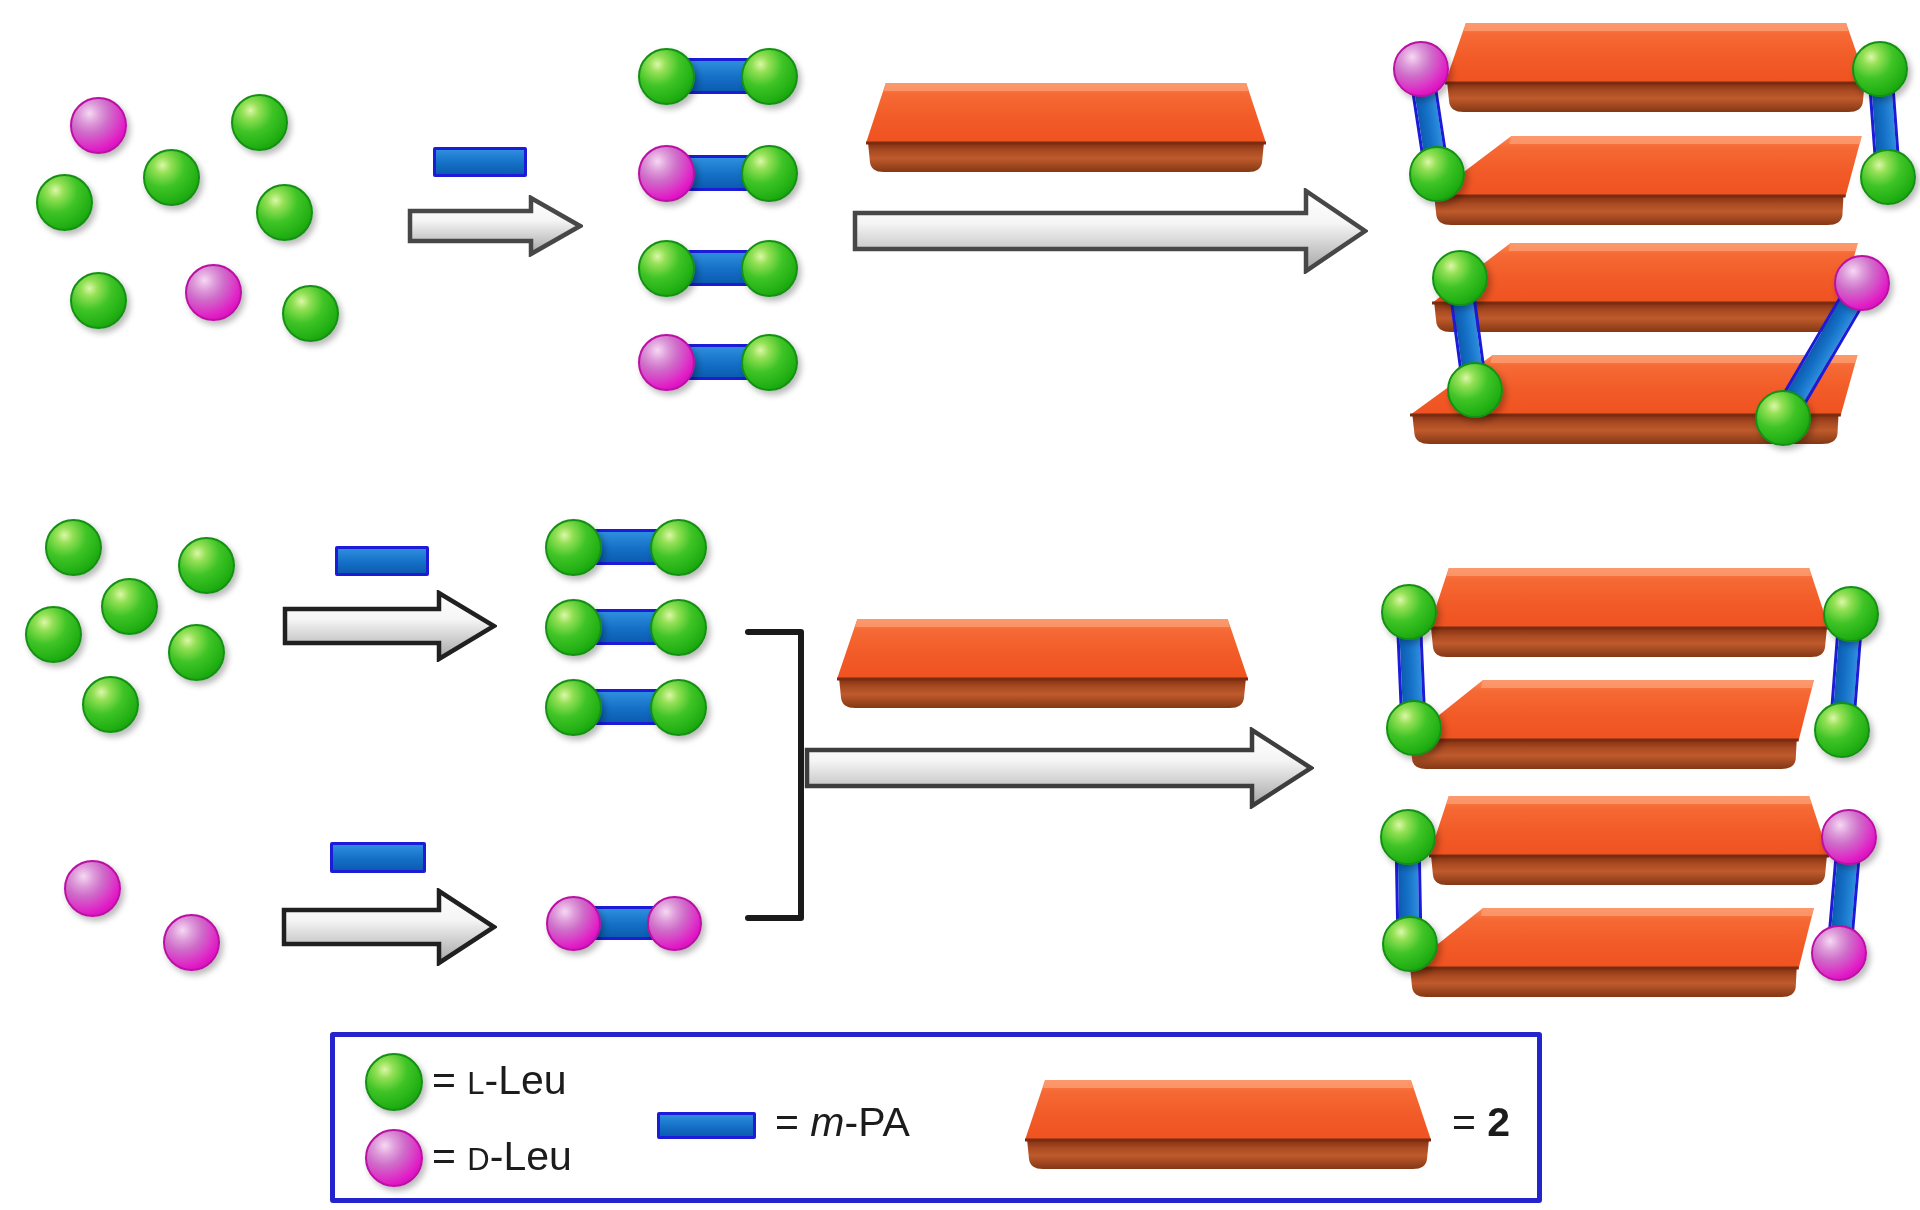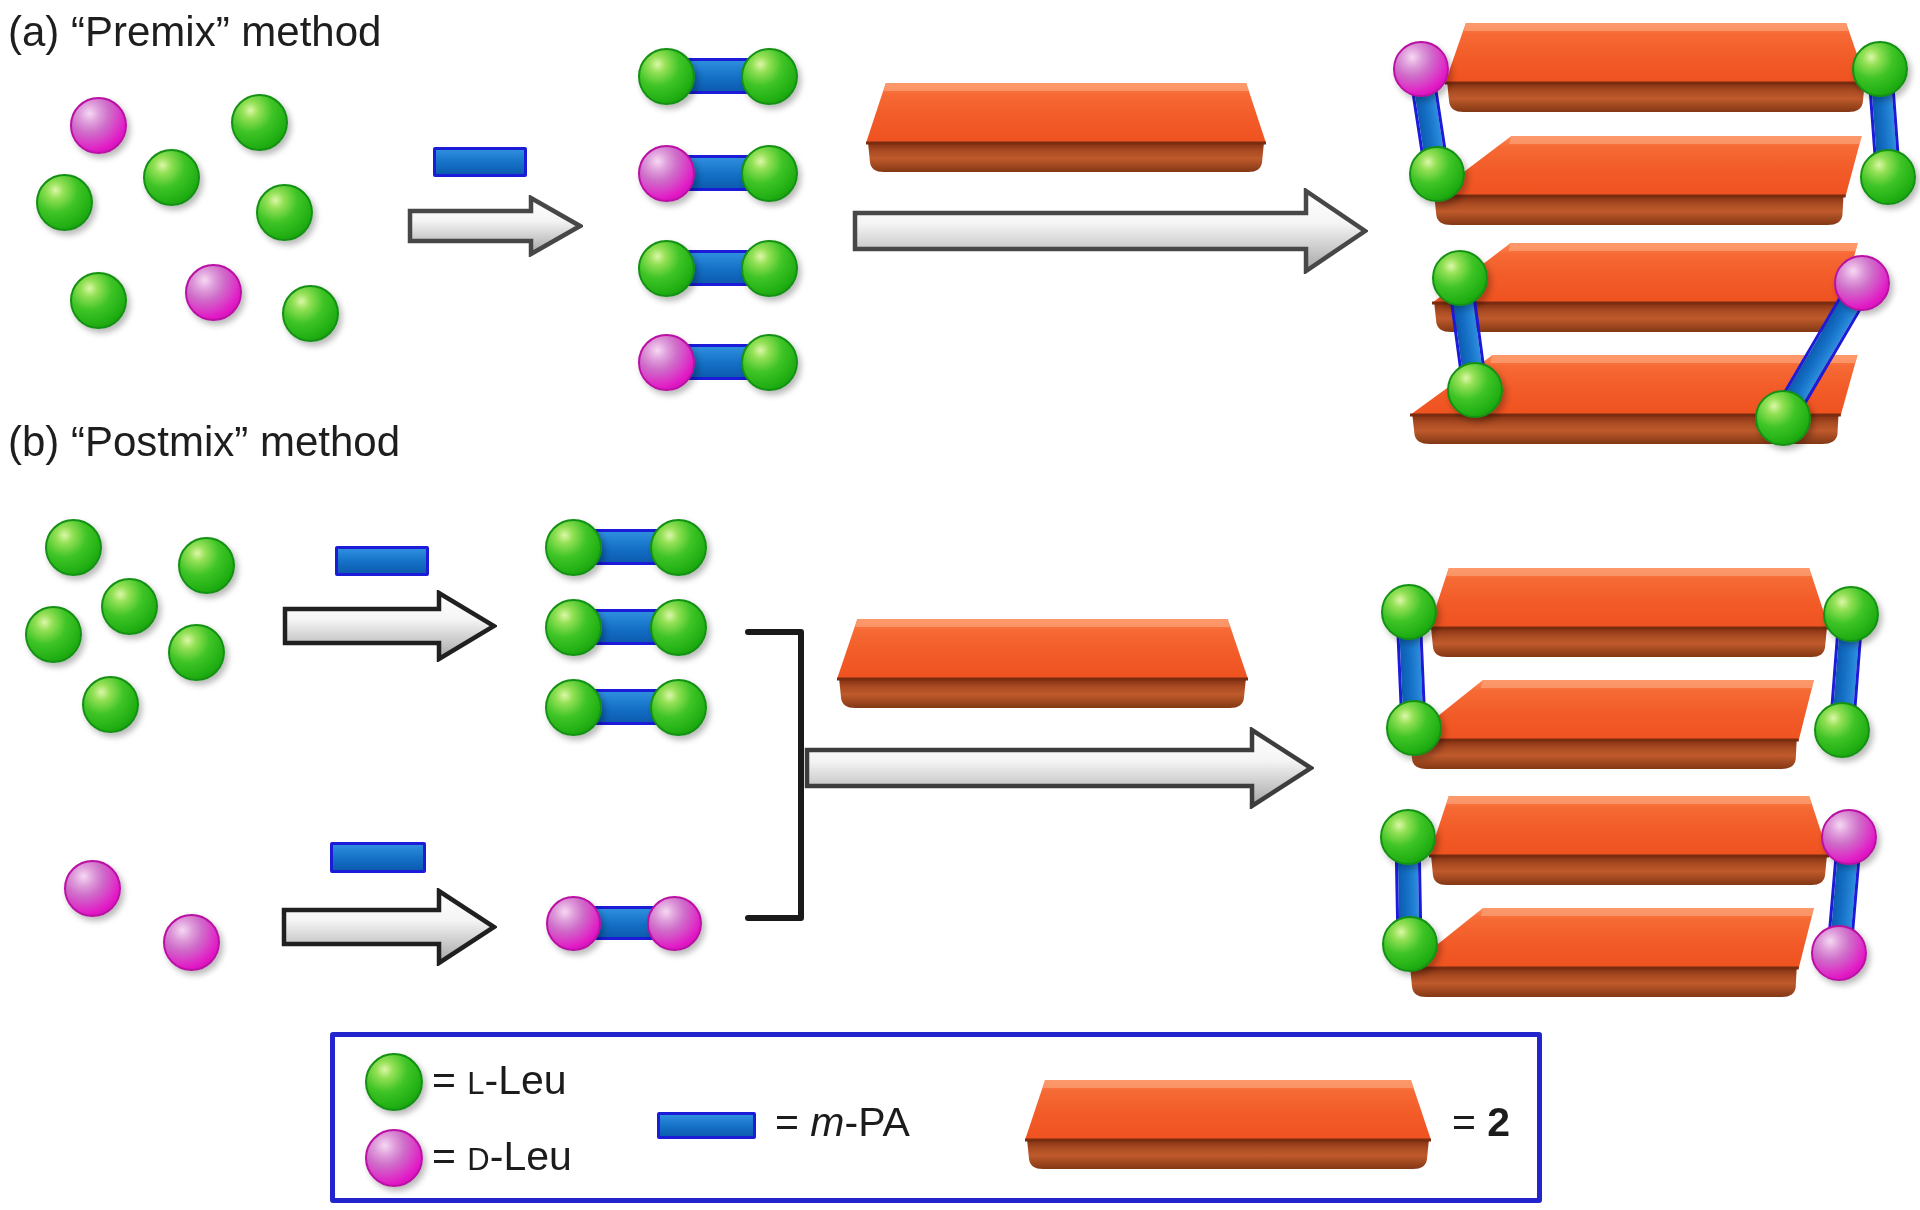--- a/index.html
+++ b/index.html
@@ -199,22 +199,20 @@
       <div class="sphere sg" style="left: 1823px; top: 586px; width: 56px; height: 56px;"></div>
       <div class="sphere sg" style="left: 1814px; top: 702px; width: 56px; height: 56px;"></div>
       <div class="sphere sg" style="left: 1380px; top: 809px; width: 56px; height: 56px;"></div>
       <div class="sphere sg" style="left: 1382px; top: 916px; width: 56px; height: 56px;"></div>
       <div class="sphere sm" style="left: 1821px; top: 809px; width: 56px; height: 56px;"></div>
       <div class="sphere sm" style="left: 1811px; top: 925px; width: 56px; height: 56px;"></div>
       <div class="sphere sg" style="left: 365px; top: 1053px; width: 58px; height: 58px;"></div>
       <div class="sphere sm" style="left: 365px; top: 1129px; width: 58px; height: 58px;"></div>
     </div>
 
-  <div class="title" style="left:8px;top:8px">(a) “Premix” method</div>
-  <div class="title" style="left:8px;top:418px">(b) “Postmix” method</div>
 
   <div class="legend-box"></div>
   <div class="ltext" style="left:432px;top:1082px">
     <span>= </span><span class="sc">L</span><span>-Leu</span>
   </div>
   <div class="ltext" style="left:432px;top:1158px">
     <span>= </span><span class="sc">D</span><span>-Leu</span>
   </div>
   <div class="ltext" style="left:775px;top:1124px">
     <span>= </span><span class="it">m</span><span>-PA</span>

